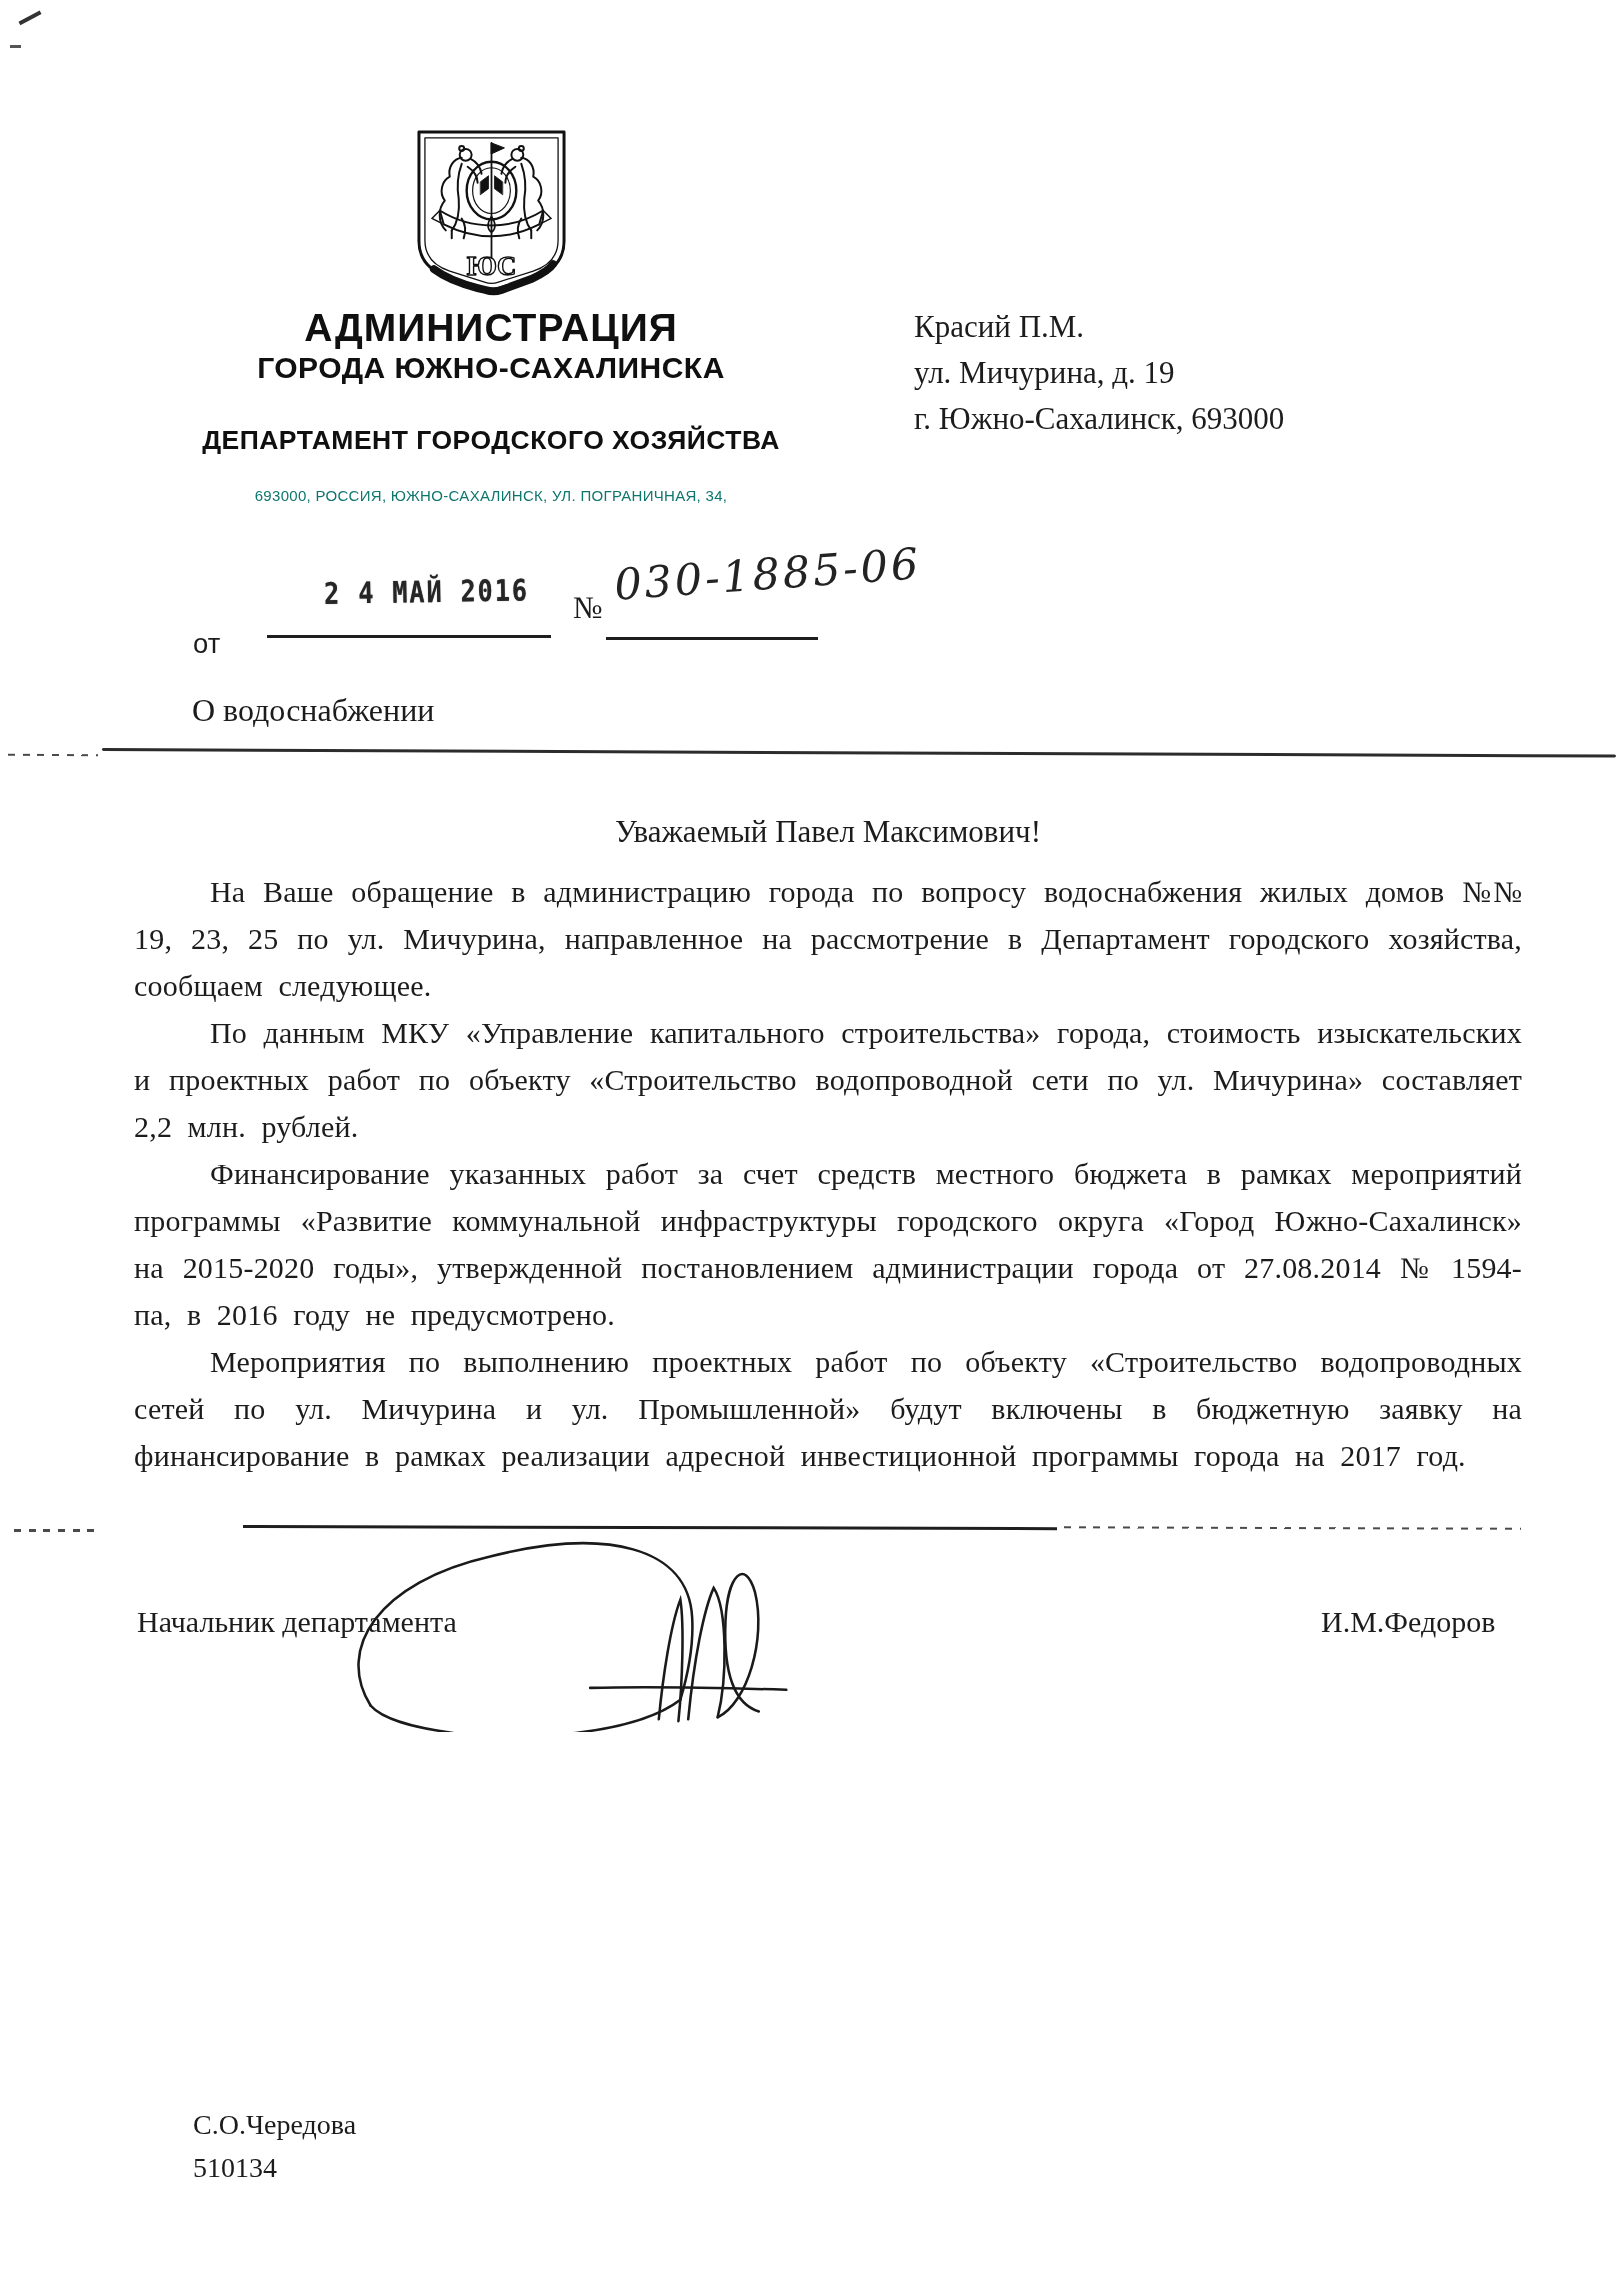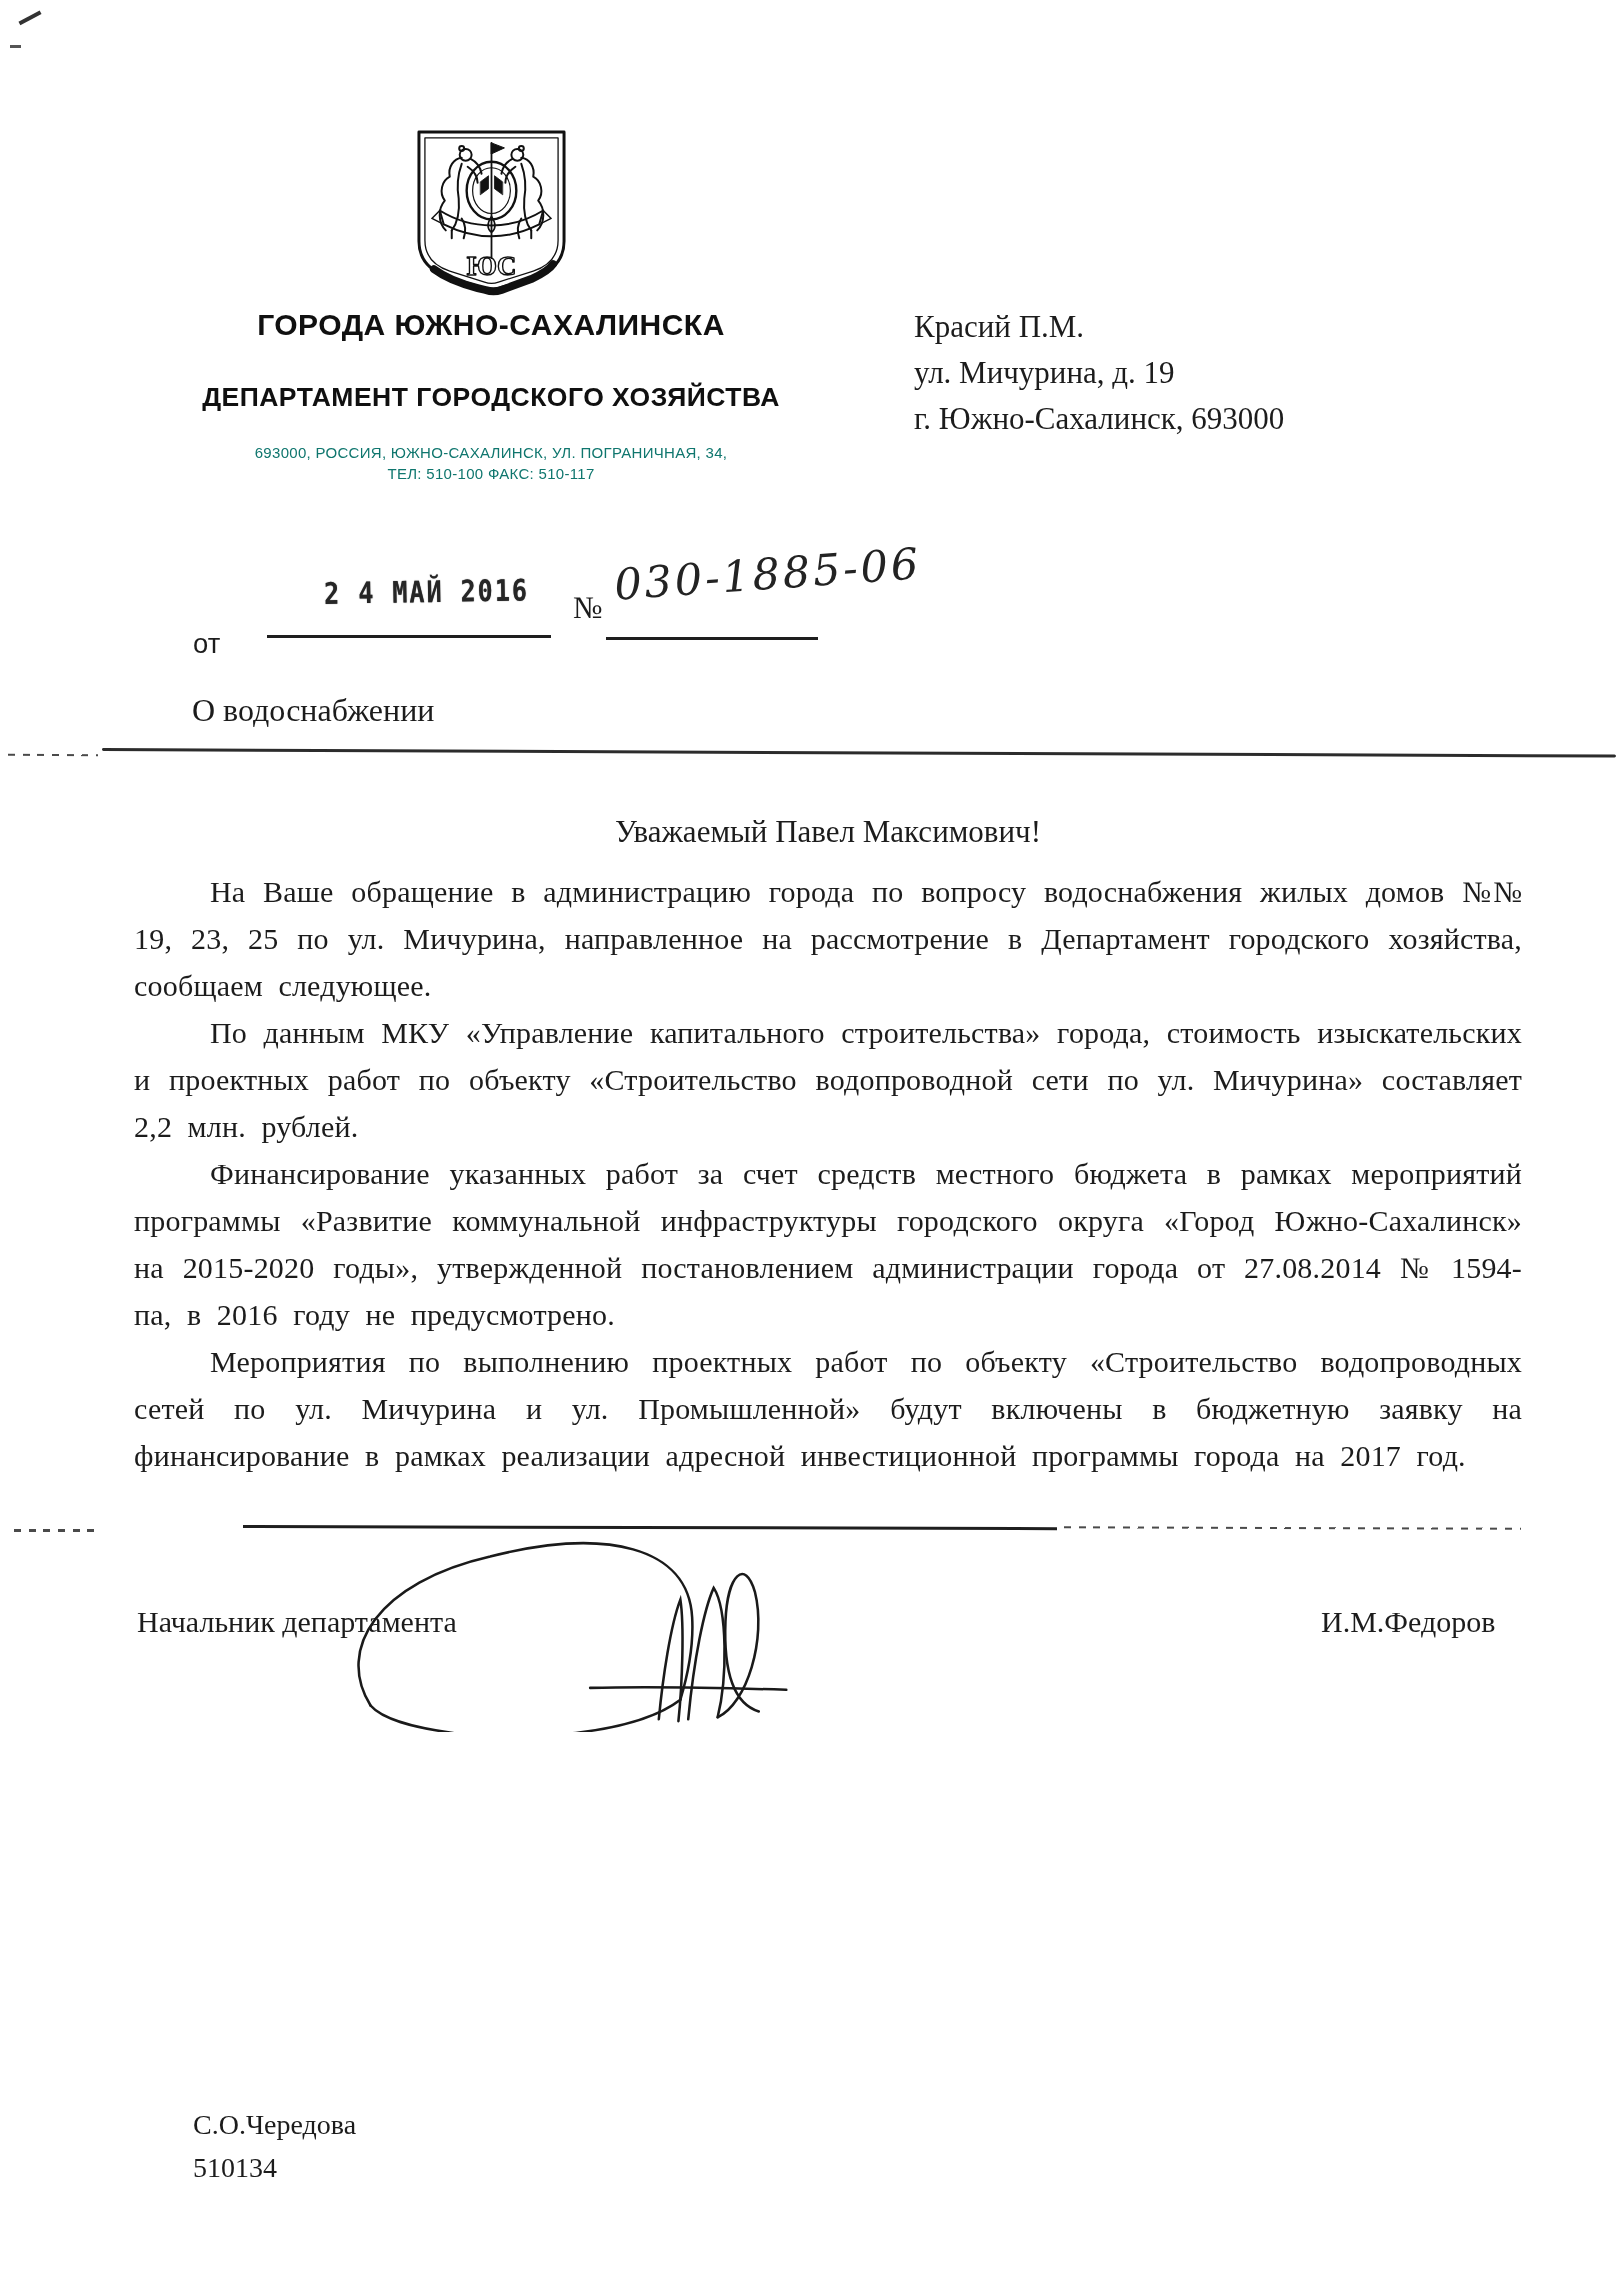--- a/index.html
+++ b/index.html
@@ -108,25 +108,25 @@
         <path d="M56 40 C62 44 66 50 66 56"></path>
         <path d="M50 37 C46 48 45 60 47 72 C48 84 46 96 40 104"></path>
         <path d="M40 104 L40 112 M50 92 C54 98 54 106 52 112"></path>
       </g>
 
       <path stroke-width="2" d="M28 84 C44 94 62 99 80 99 C98 99 116 94 132 84 L128 98 C112 106 96 110 80 110 C64 110 48 106 32 98 Z"></path>
       <path stroke-width="1.5" d="M28 84 L20 92 L30 97 M132 84 L140 92 L130 97"></path>
 
       <text x="80" y="149" text-anchor="middle" font-family="Liberation Serif, serif" font-size="27" font-weight="bold" fill="none" stroke="#111" stroke-width="1.4">ЮС</text>
     </svg>
+    <div class="org1">АДМИНИСТРАЦИЯ</div>
     <div class="org2">ГОРОДА ЮЖНО-САХАЛИНСКА</div>
     <div class="dept">ДЕПАРТАМЕНТ ГОРОДСКОГО ХОЗЯЙСТВА</div>
     <div class="addr">
       <div>693000, РОССИЯ, ЮЖНО-САХАЛИНСК,  УЛ. ПОГРАНИЧНАЯ, 34,</div>
-      <div>ТЕЛ: 510-100 ФАКС: 510-117</div>
     </div>
   </div>
 
   <div class="recipient">
     <div>Красий П.М.</div>
     <div>ул. Мичурина, д. 19</div>
     <div>г. Южно-Сахалинск, 693000</div>
   </div>
 
   <div class="ref-from">от</div>

